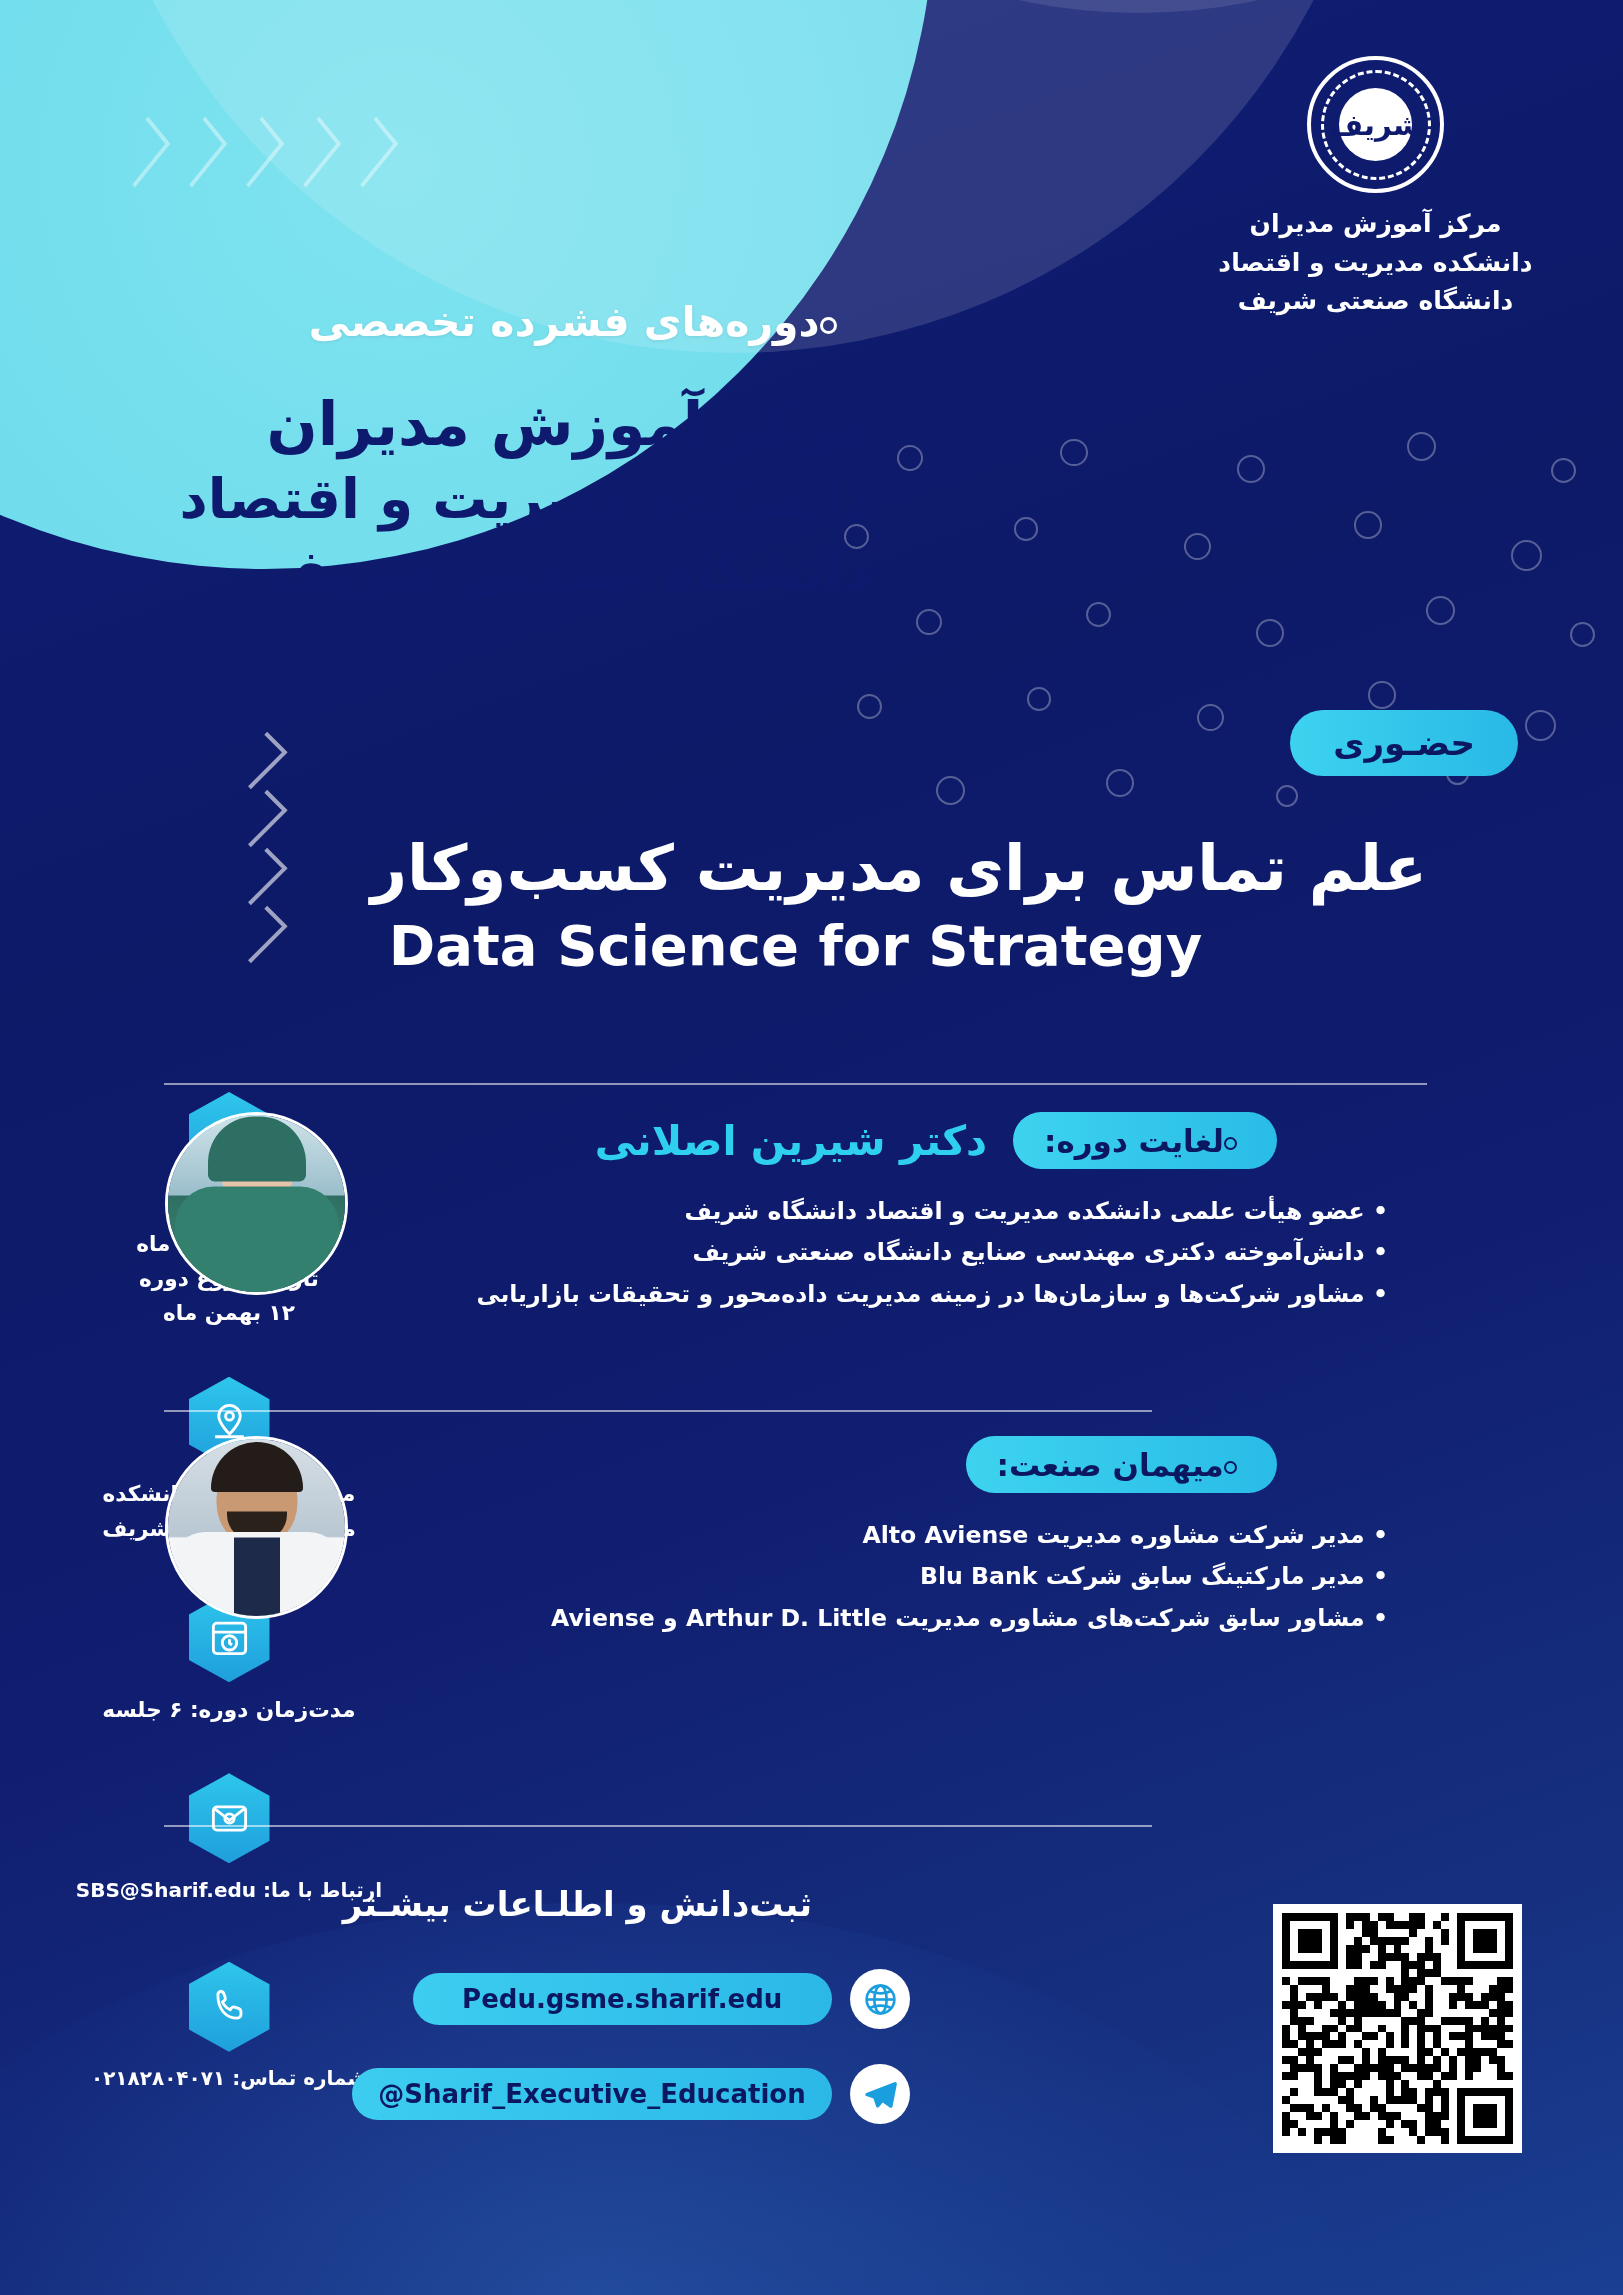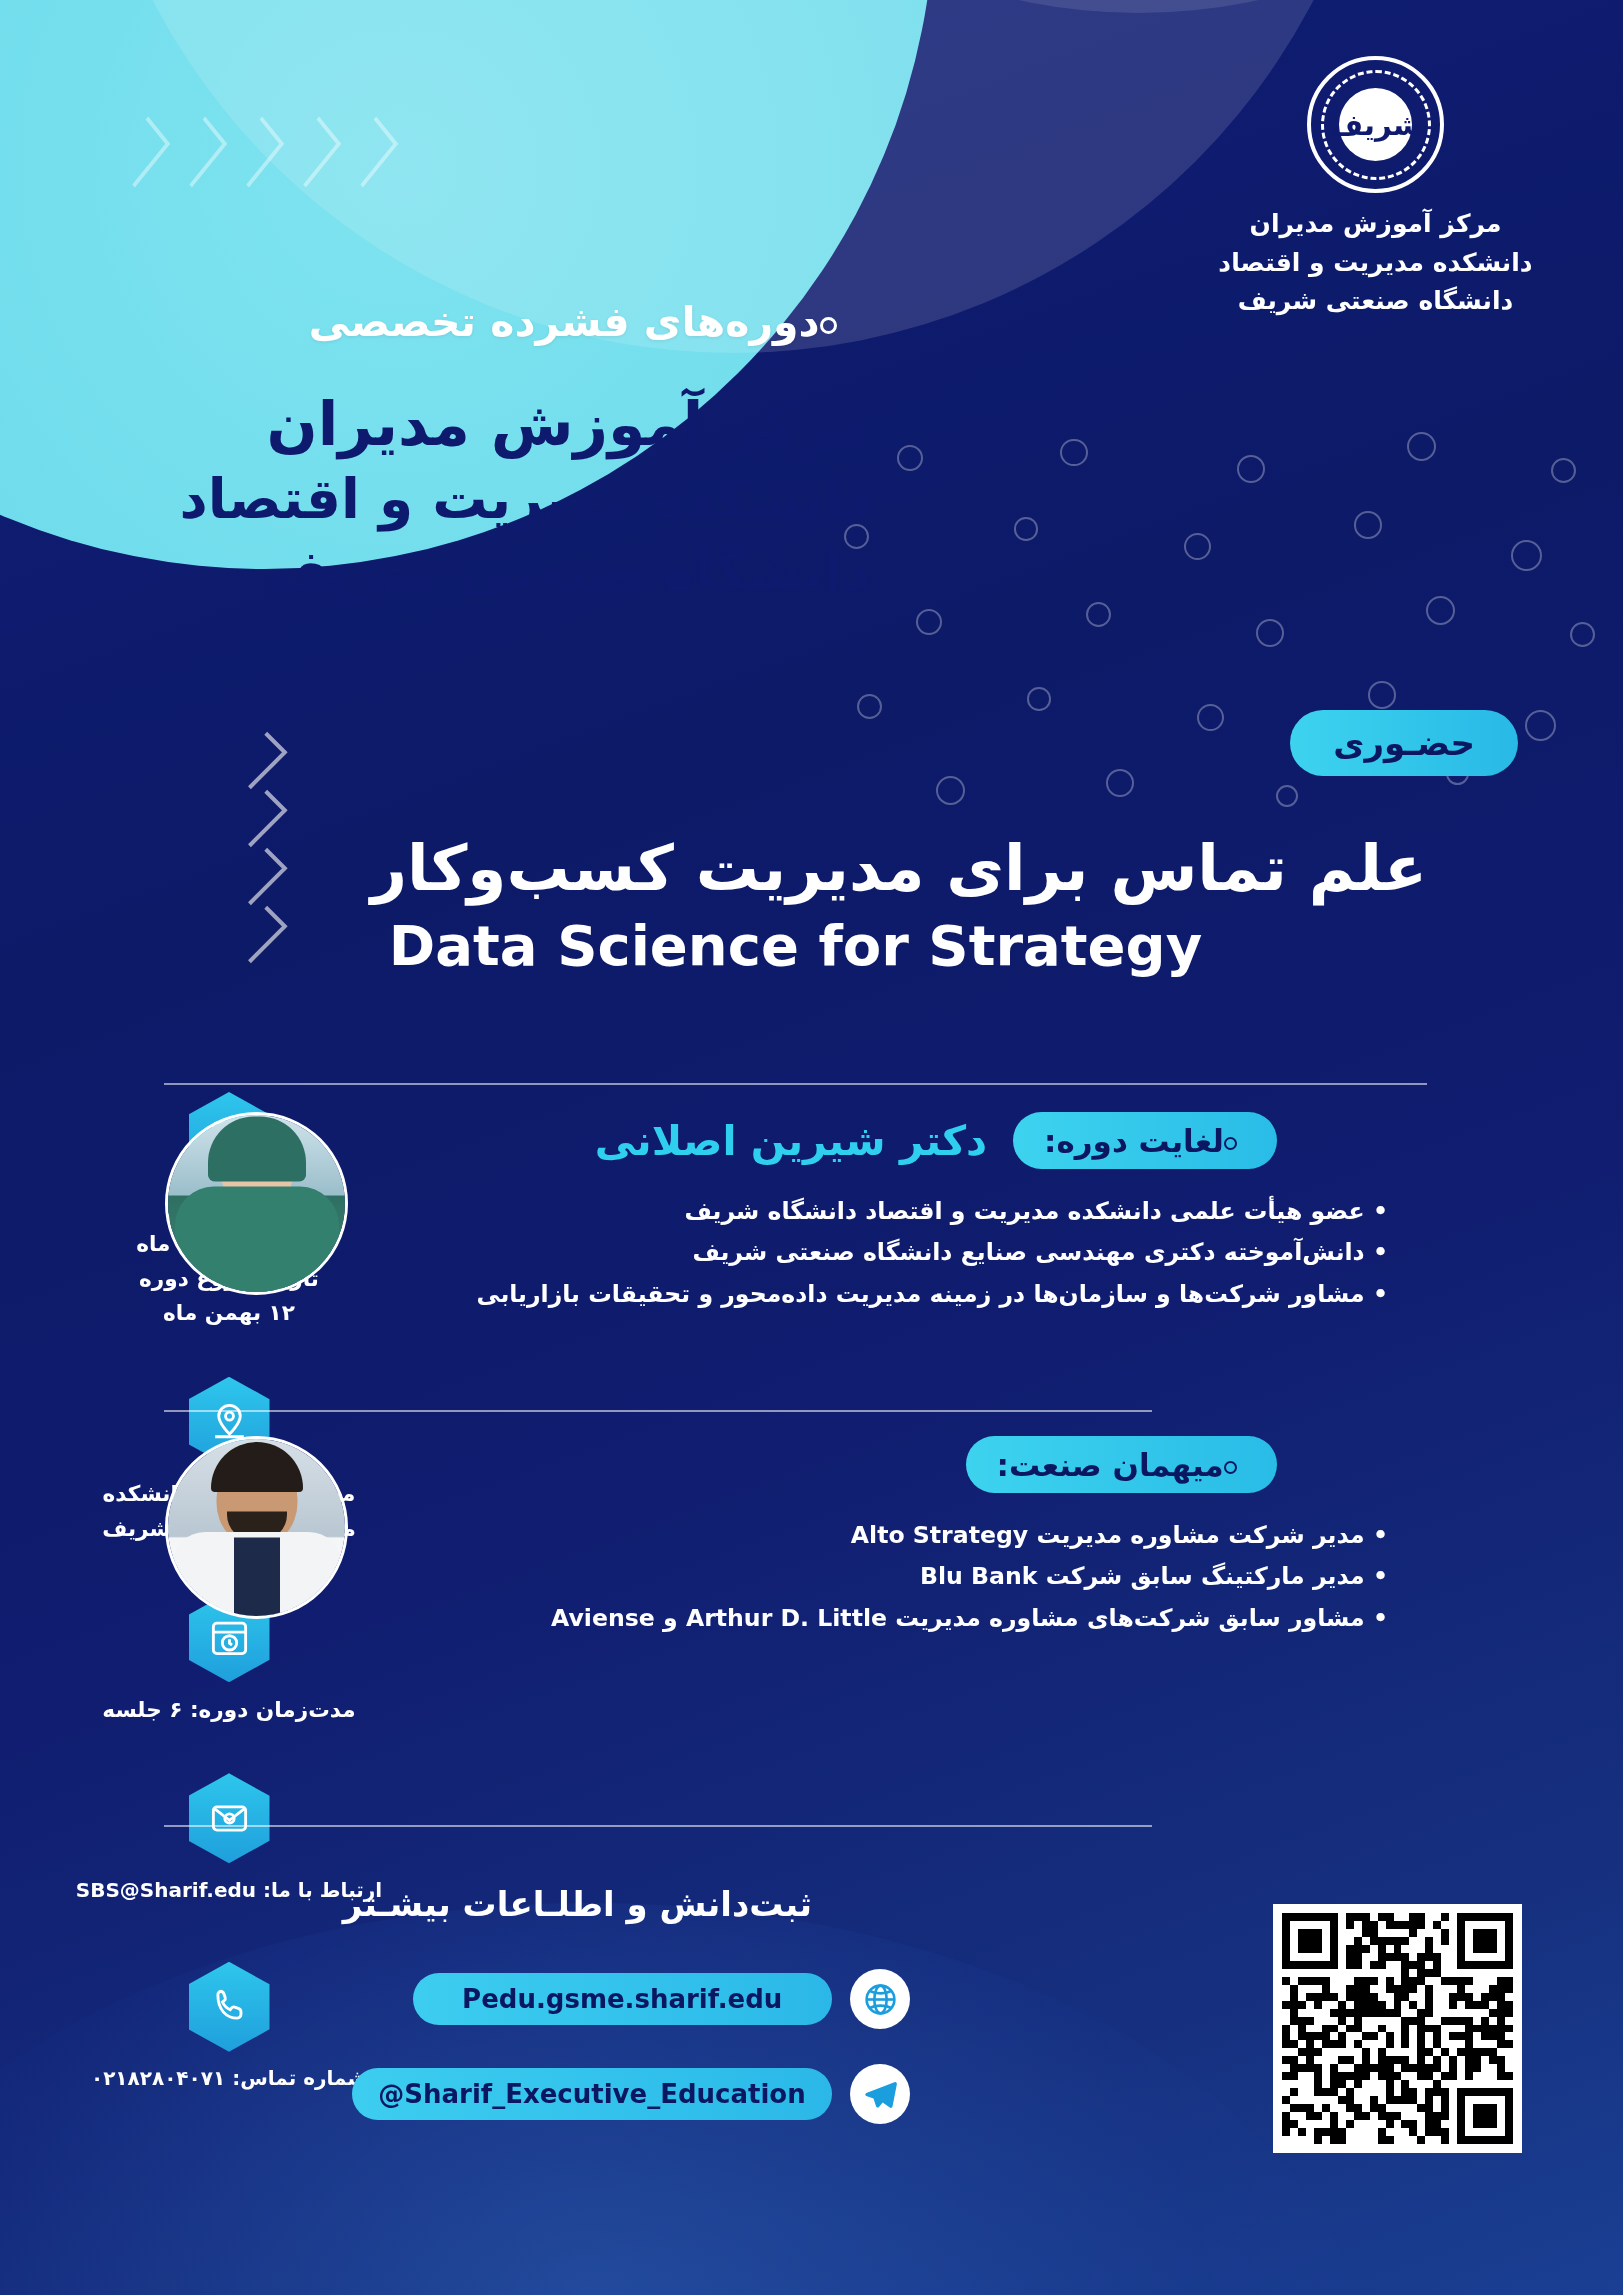--- a/index.html
+++ b/index.html
@@ -410,21 +410,21 @@
         <div style="position:absolute;left:50%;top:49%;transform:translate(-50%,-50%);width:60px;height:29px;border-radius:0 0 26px 26px;background:#2b211b;"></div>
         <div style="position:absolute;left:50%;top:80%;transform:translate(-50%,-50%);width:170px;height:98px;border-radius:33px 33px 0 0;background:#f2f4f6;"></div>
         <div style="position:absolute;left:50%;top:78%;transform:translate(-50%,-50%);width:46px;height:79px;background:#1d2a4a;"></div>
       </div>
     </div>
     <div style="text-align:right;">
       <div style="display:flex; align-items:center; padding-right:150px;">
         <span class="label-pill"><span class="dot-o"></span><span>میهمان صنعت:</span></span>
       </div>
       <ul class="sp-bullets" style="padding-right:39px;">
-        <li>مدیر شرکت مشاوره مدیریت  Alto Strategy</li>
+        <li>مدیر شرکت مشاوره مدیریت  Alto Aviense</li>
         <li>مدیر مارکتینگ سابق شرکت  Blu Bank</li>
         <li>مشاور سابق شرکت‌های مشاوره مدیریت Arthur D. Little و Aviense</li>
       </ul>
     </div>
   </div>
   <div class="hr-line" style="right:471px; top:1825px; width:988px;"></div>
 
   <div class="reg-title">ثبت‌دانش و اطلـاعات بیشـتر</div>
 
   <div class="link-row" style="right:713px; top:1969px;">

